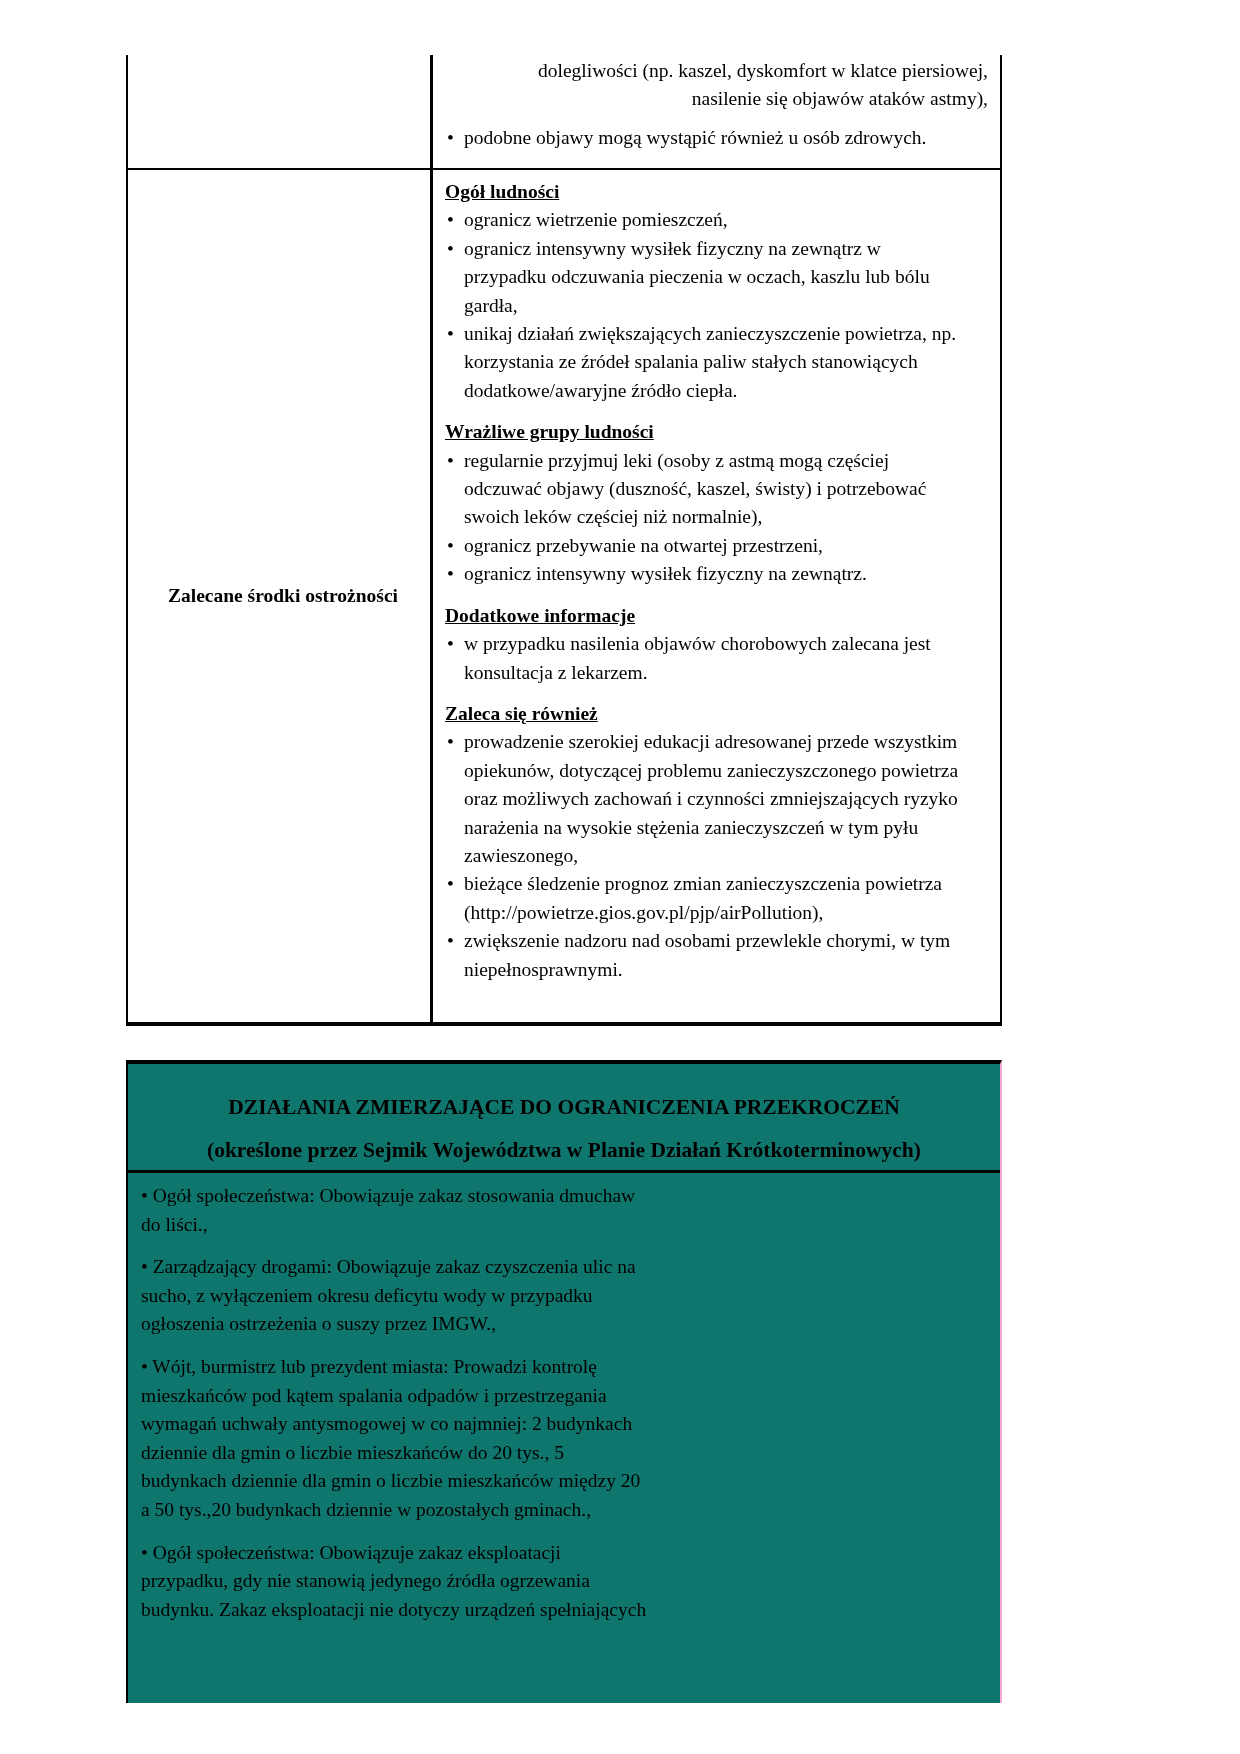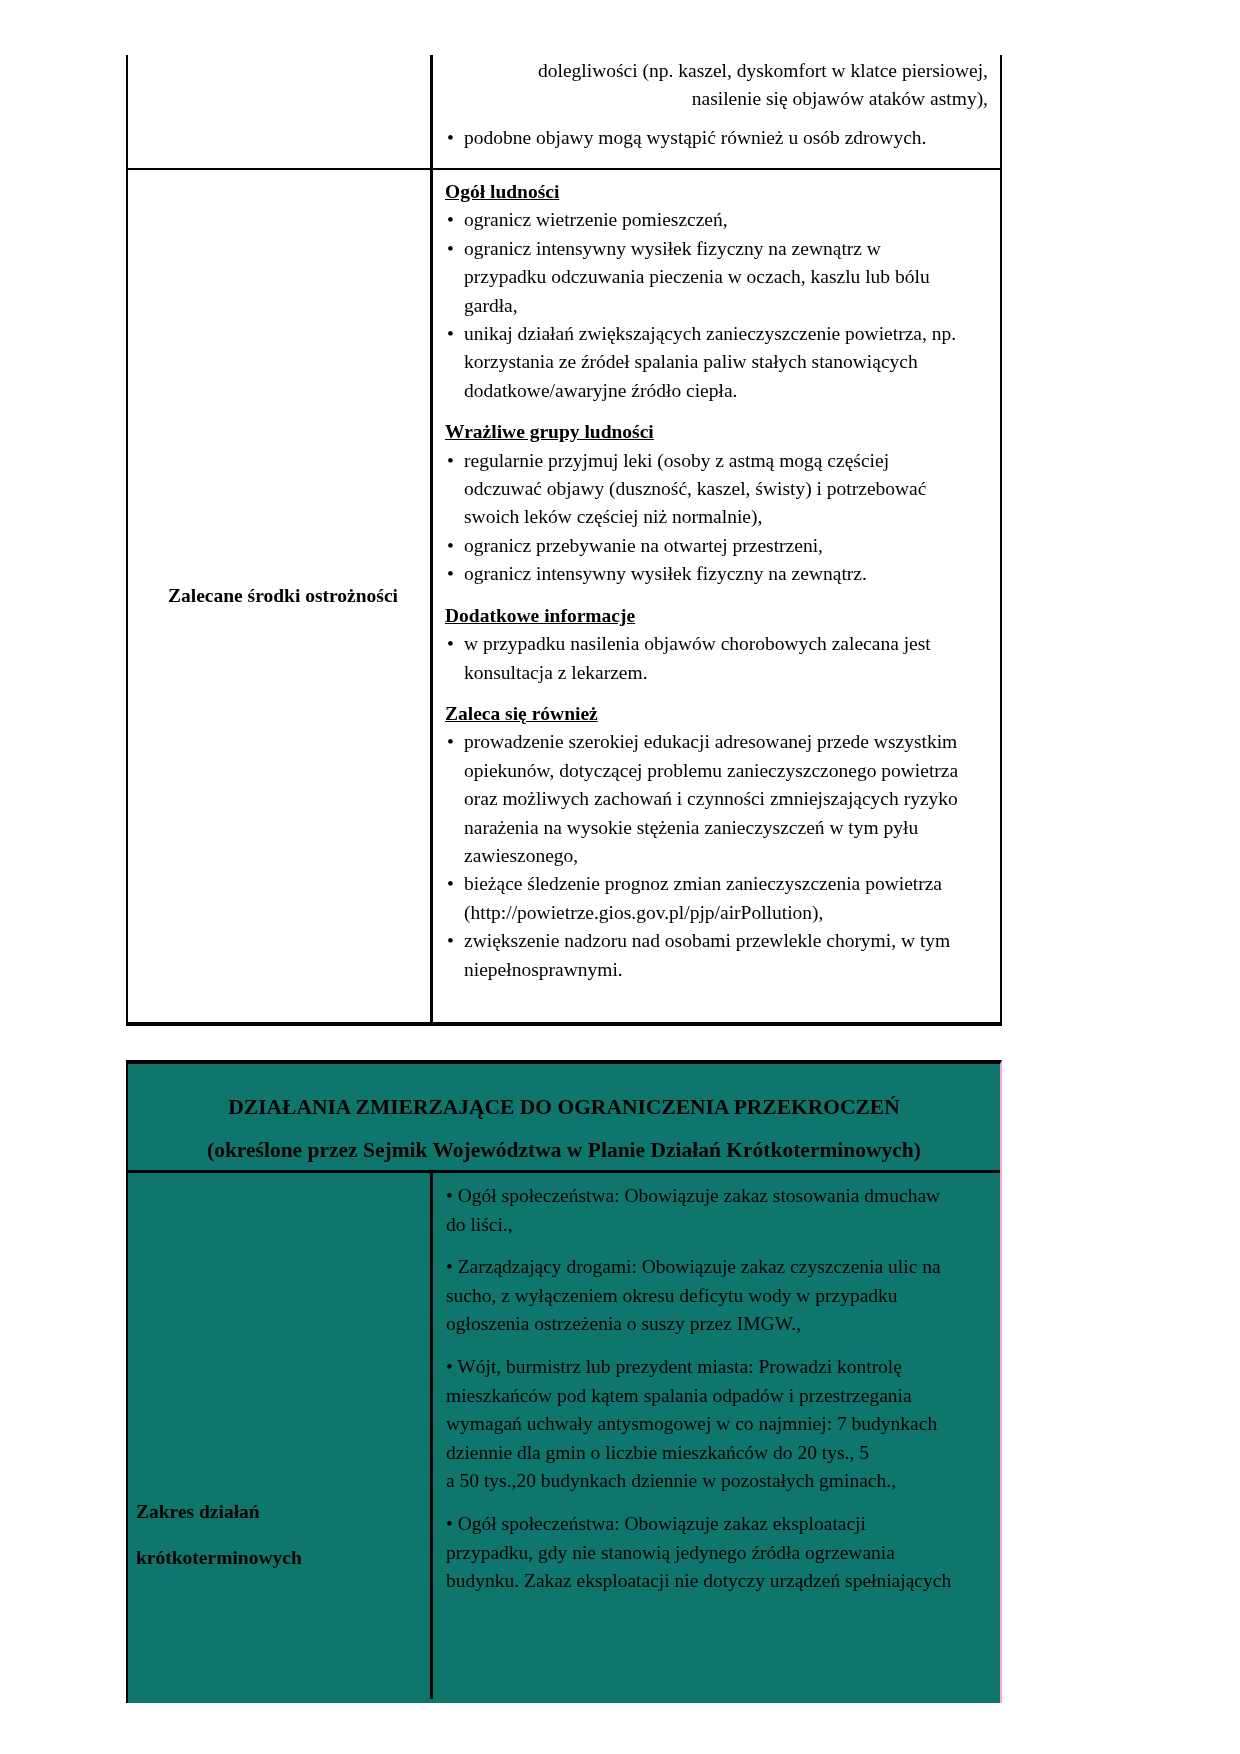--- a/index.html
+++ b/index.html
@@ -175,39 +175,36 @@
   </div>
 
   <div class="t2">
 
     <div class="t2h">
         <div class="ln">DZIAŁANIA ZMIERZAJĄCE DO OGRANICZENIA PRZEKROCZEŃ</div>
         <div class="ln">(określone przez Sejmik Województwa w Planie Działań Krótkoterminowych)</div>
       </div>
 
     <div class="t2r">
-      <div class="lc scope-label">
-          <div class="ln">Zakres działań</div>
-          <div class="ln">krótkoterminowych</div>
-        </div>
       <div class="rc">
         <div class="p2">
             <div class="ln">• Ogół społeczeństwa: Obowiązuje zakaz stosowania dmuchaw</div>
             <div class="ln">do liści.,</div>
           </div>
         <div class="p2">
             <div class="ln">• Zarządzający drogami: Obowiązuje zakaz czyszczenia ulic na</div>
             <div class="ln">sucho, z wyłączeniem okresu deficytu wody w przypadku</div>
             <div class="ln">ogłoszenia ostrzeżenia o suszy przez IMGW.,</div>
           </div>
         <div class="p2">
             <div class="ln">• Wójt, burmistrz lub prezydent miasta: Prowadzi kontrolę</div>
             <div class="ln">mieszkańców pod kątem spalania odpadów i przestrzegania</div>
-            <div class="ln">wymagań uchwały antysmogowej w co najmniej: 7 budynkach</div>
+            <div class="ln">wymagań uchwały antysmogowej w co najmniej: 2 budynkach</div>
             <div class="ln">dziennie dla gmin o liczbie mieszkańców do 20 tys., 5</div>
+            <div class="ln">budynkach dziennie dla gmin o liczbie mieszkańców między 20</div>
             <div class="ln">a 50 tys.,20 budynkach dziennie w pozostałych gminach.,</div>
           </div>
         <div class="p2">
             <div class="ln">• Ogół społeczeństwa: Obowiązuje zakaz eksploatacji</div>
             <div class="ln">przypadku, gdy nie stanowią jedynego źródła ogrzewania</div>
             <div class="ln">budynku. Zakaz eksploatacji nie dotyczy urządzeń spełniających</div>
           </div>
       </div>
     </div>
   </div>

